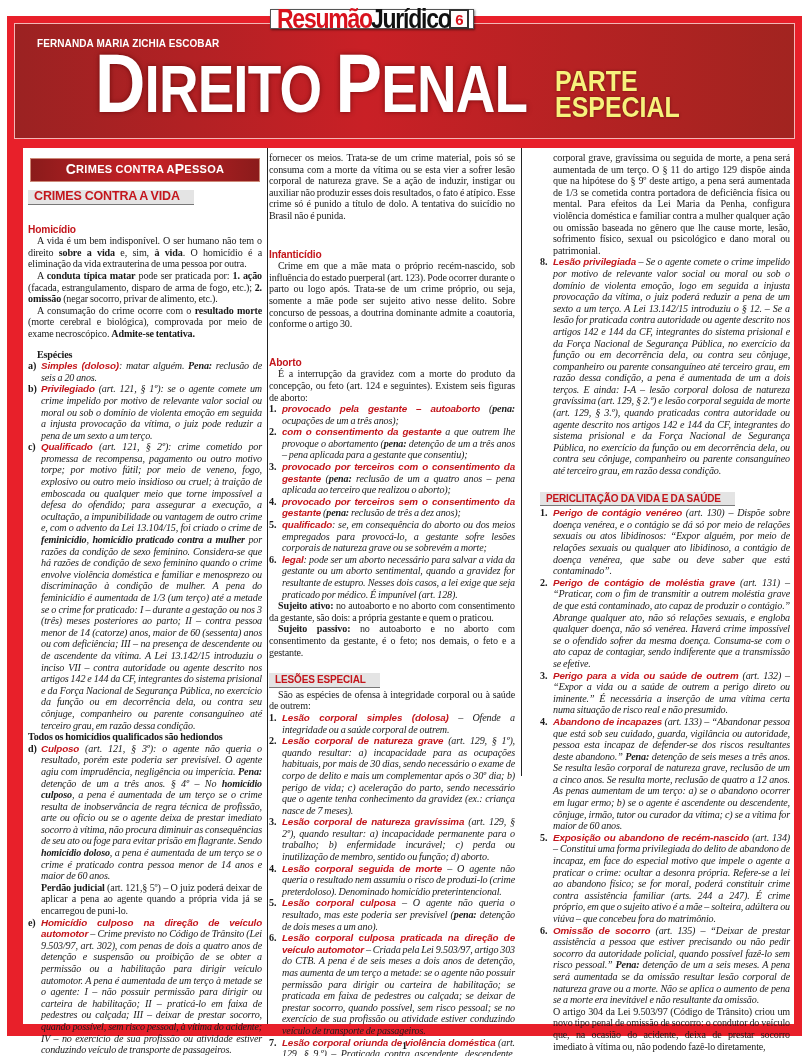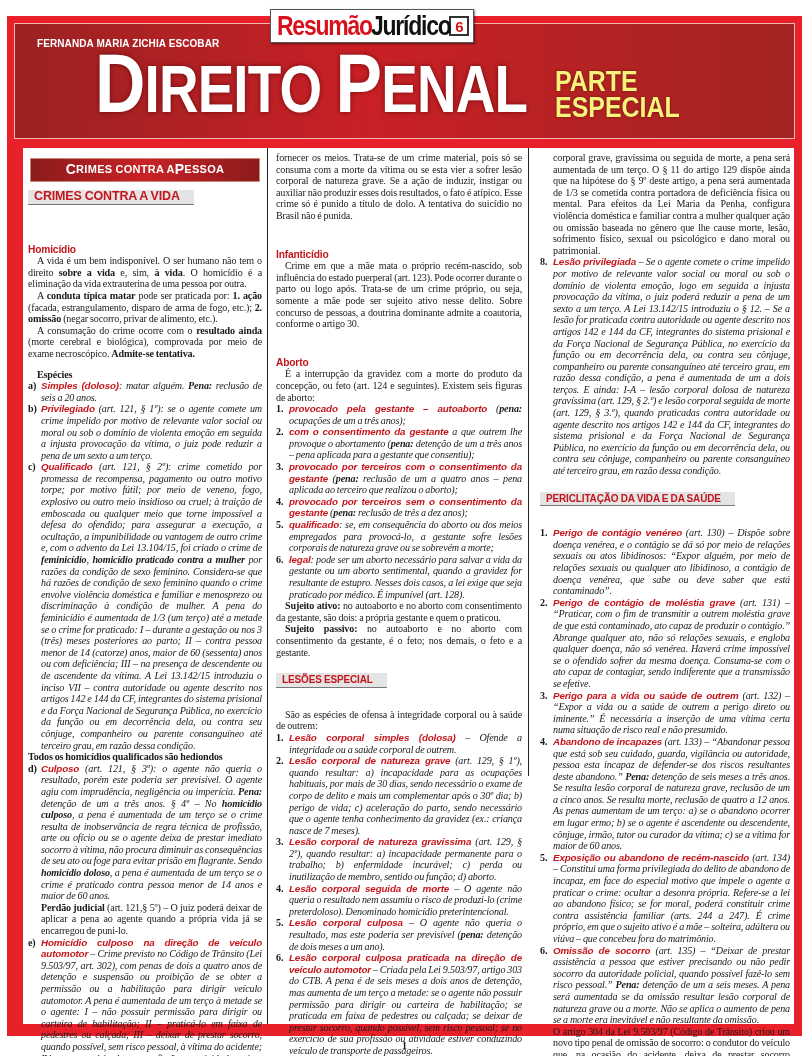--- a/index.html
+++ b/index.html
@@ -6,41 +6,41 @@
   html, body { width: 809px; height: 1056px; background: #fff; overflow: hidden; }
   body { position: relative; font-family: "Liberation Serif", serif; color: #1a1a1a; }
 
   .site-url { position: absolute; left: 8px; top: 3px; font-family: "Liberation Serif", serif; font-size: 10px; font-weight: bold; color: #222; margin-top: 17px; }
 
   .red-frame { position: absolute; left: 7px; top: 16px; width: 795px; height: 1020px; background: #e8202a; }
   .banner { position: absolute; left: 14px; top: 23px; width: 781px; height: 116px;
             background: linear-gradient(90deg, #9b2222 0%, #c92026 45%, #a22420 100%);
             border: 1px solid #f3b7b7; }
   .author { position: absolute; left: 22px; top: 14px; color: #fff; font-family: "Liberation Sans", sans-serif; font-weight: bold; font-size: 10px; letter-spacing: 0.1px; }
-  .brand { position: absolute; left: 255px; top: -15px; height: 34px; background: #fff; border: 1px solid #555;
+  .brand { position: absolute; left: 255px; top: -15px; height: 20px; background: #fff; border: 1px solid #555;
            box-shadow: 1px 1px 2px rgba(0,0,0,0.5); display: flex; align-items: center; padding: 0 4px 0 6px; }
   .brand .r { color: #d8121d; font-family: "Liberation Sans", sans-serif; font-weight: bold; font-size: 28px; letter-spacing: -1.5px; transform: scaleX(0.82); transform-origin: left; display: inline-block; }
   .brand .j { color: #111; font-family: "Liberation Sans", sans-serif; font-weight: bold; font-size: 28px; letter-spacing: -1.5px; transform: scaleX(0.82); transform-origin: left; display: inline-block; margin-left: -22px; }
   .brand .num { margin-left: -18px; border: 2px solid #333; color: #d8121d; font-family: "Liberation Sans", sans-serif; font-weight: bold; font-size: 15px; width: 20px; height: 20px; display: flex; align-items: center; justify-content: center; }
   .title { position: absolute; left: 80px; top: 24px; color: #fff; font-family: "Liberation Sans", sans-serif; font-weight: bold;
            font-size: 66px; line-height: 70px; letter-spacing: -1px; text-shadow: 0 0 6px rgba(80,0,0,0.7); transform: scaleX(0.83); transform-origin: left; white-space: nowrap; }
   .title .big { font-size: 84px; }
   .subtitle { position: absolute; left: 540px; top: 44px; color: #f7f27c; font-family: "Liberation Sans", sans-serif; font-weight: bold; font-size: 29px; line-height: 26px; transform: scaleX(0.86); transform-origin: left; text-shadow: 0 0 3px rgba(60,0,0,0.6); }
 
   .page { position: absolute; left: 23px; top: 148px; width: 771px; height: 876px; background: #fff; }
   .col { position: absolute; top: 0; font-size: 10.1px; line-height: 11.6px; text-align: justify; }
   .col1 { left: 0; width: 245px; padding: 4px 5px 0 5px; border-right: 1.5px solid #222; height: 876px; }
-  .col2 { left: 247px; width: 259px; padding: 4px 6px 0 6px; border-right: 1.5px solid #222; height: 628px; }
+  .col2 { left: 240px; width: 259px; padding: 4px 6px 0 6px; border-right: 1.5px solid #222; height: 628px; }
   .col3 { left: 513px; width: 256px; padding: 4px 2px 0 4px; }
 
   .sec-main { margin: 6px 2px 6px 2px; height: 24px; background: linear-gradient(90deg,#8b1b1b,#c92227,#8b1b1b); border: 1px solid #c87; color: #fff;
               font-family: "Liberation Sans", sans-serif; font-weight: bold; font-size: 14px; display: flex; align-items: center; justify-content: center; letter-spacing: 0.3px; }
   .sec-main .sc { font-size: 11px; }
   .sec-sub { display: inline-block; background: #e4e4e4; border-bottom: 1.5px solid #777; color: #c3161c; font-family: "Liberation Sans", sans-serif; font-weight: bold;
-             font-size: 12.5px; padding: 1px 14px 1px 6px; margin: 2px 0 21px 0; }
+             font-size: 12.5px; padding: 1px 14px 1px 6px; margin: 2px 0 1px 0; }
   .sec-sub.big { font-size: 10px; margin-top: 6px; }
   .sub-h { color: #c3161c; font-family: "Liberation Sans", sans-serif; font-weight: bold; font-size: 10.2px; margin-top: 18px; }
   p { text-indent: 9px; }
   p.noind { text-indent: 0; }
   .gap { height: 9px; }
   .hd { font-weight: bold; padding-left: 9px; }
   .li { display: flex; }
   .li .m { font-weight: bold; min-width: 13px; }
   .li .t { flex: 1; font-style: italic; }
   .rk { color: #c3161c; font-family: "Liberation Sans", sans-serif; font-weight: bold; font-size: 9.8px; }
@@ -79,21 +79,21 @@
       <span>C</span>
         <span class="sc">RIMES CONTRA A </span>
         <span>P</span>
         <span class="sc">ESSOA</span>
     </div>
     <div class="sec-sub">CRIMES CONTRA A VIDA</div>
 
     <div class="sub-h">Homicídio</div>
     <p><span>A vida é um bem indisponível. O ser humano não tem o direito </span><b>sobre a vida</b><span> e, sim, </span><b>à vida</b><span>. O homicídio é a eliminação da vida extrauterina de uma pessoa por outra.</span></p>
     <p><span>A </span><b>conduta típica matar</b><span> pode ser praticada por: </span><b>1. ação</b><span> (facada, estrangulamento, disparo de arma de fogo, etc.); </span><b>2. omissão</b><span> (negar socorro, privar de alimento, etc.).</span></p>
-    <p><span>A consumação do crime ocorre com o </span><b>resultado ainda</b><span> (morte cerebral e biológica), comprovada por meio de exame necroscópico. </span><b>Admite-se tentativa.</b></p>
+    <p><span>A consumação do crime ocorre com o </span><b>resultado morte</b><span> (morte cerebral e biológica), comprovada por meio de exame necroscópico. </span><b>Admite-se tentativa.</b></p>
     <div class="gap"></div>
     <div class="hd">Espécies</div>
 
     <div class="li">
         <span class="m">a)</span>
         <span class="t"><span class="rk">Simples (doloso)</span><span>: matar alguém. </span><b>Pena:</b><span> reclusão de seis a 20 anos.</span></span>
       </div>
     <div class="li">
         <span class="m">b)</span>
         <span class="t"><span class="rk">Privilegiado</span><span> (art. 121, § 1º): se o agente comete um crime impelido por motivo de relevante valor social ou moral ou sob o domínio de violenta emoção em seguida a injusta provocação da vítima, o juiz pode reduzir a pena de um sexto a um terço.</span></span>

